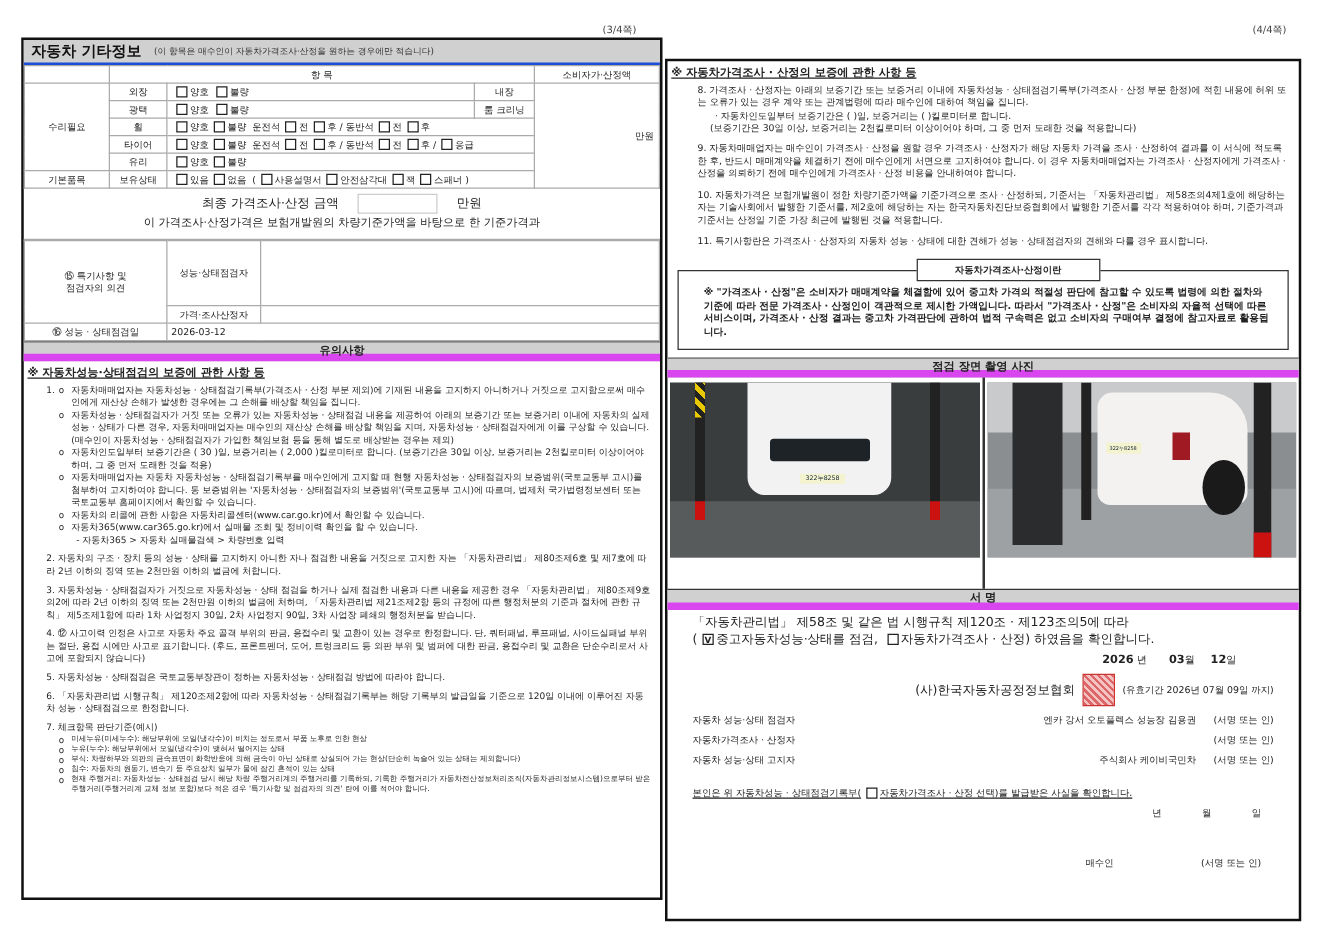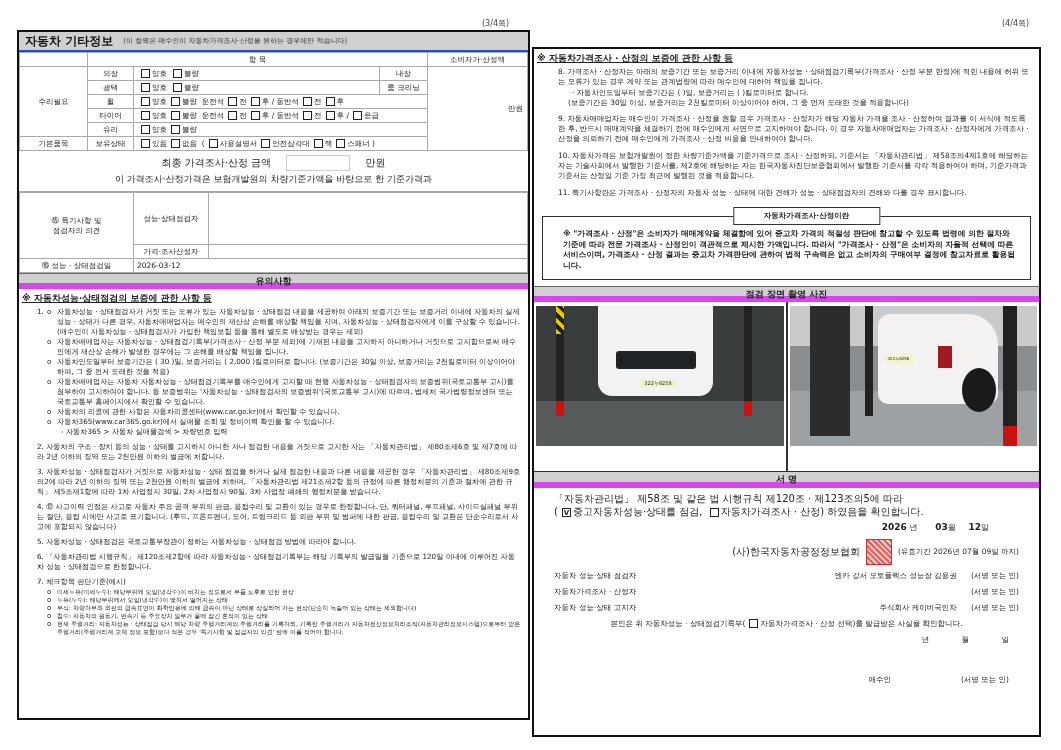--- a/index.html
+++ b/index.html
@@ -37,21 +37,21 @@
   .photo { width: 100%; height: 140px; background: #3a3d3e; position: relative; overflow: hidden; }
   .sign { font-size: 7.5px; padding: 4px 20px 0; }
   .sign-law { font-size: 10px; line-height: 13px; }
   .date-row { text-align: right; font-size: 8px; margin-top: 4px; padding-right: 30px; }
   .date-row b { font-size: 9px; }
   .org-row { text-align: right; font-size: 10px; margin-top: 6px; display: flex; align-items: center; justify-content: flex-end; gap: 6px; padding-right: 0; }
   .seal { width: 26px; height: 26px; background: repeating-linear-gradient(45deg,#d66 0 2px,#f4c4c4 2px 4px); border: 1px solid #c33; display: inline-block; }
   .valid { font-size: 7.5px; }
   .sig-line { display: flex; justify-content: space-between; font-size: 7.5px; margin-top: 6px; }
   .sig-right { display: flex; gap: 14px; }
-  .confirm { font-size: 7.5px; text-align: center; margin-top: 6px; }
+  .confirm { font-size: 7.5px; text-align: left; margin-top: 17px; text-decoration: underline; }
   .ymd { text-align: right; font-size: 7.5px; margin-top: 6px; padding-right: 10px; word-spacing: 30px; }
   .buyer { display: flex; justify-content: flex-end; gap: 70px; font-size: 7.5px; margin-top: 30px; padding-right: 10px; }
 </style>
 </head>
 <body>
 
 <div class="page-num" style="left:482px;top:18px;">(3/4쪽)</div>
 <div class="page-num" style="left:1002px;top:18px;">(4/4쪽)</div>
 
 <div id="left" class="panel">
@@ -133,22 +133,22 @@
           <td class="c">⑯ 성능 · 상태점검일</td>
       <td colspan="2">2026-03-12</td>
         </tr>
   </tbody>
     </table>
   <div class="sec-bar">유의사항</div>
   <div class="notes-title">※ 자동차성능·상태점검의 보증에 관한 사항 등</div>
   <div class="notes">
     <div class="n-item">
       <span class="num">1.</span>
+      <div class="bullet">자동차매매업자는 자동차성능 · 상태점검기록부(가격조사 · 산정 부분 제외)에 기재된 내용을 고지하지 아니하거나 거짓으로 고지함으로써 매수인에게 재산상 손해가 발생한 경우에는 그 손해를 배상할 책임을 집니다.</div>
       <div class="bullet">자동차성능 · 상태점검자가 거짓 또는 오류가 있는 자동차성능 · 상태점검 내용을 제공하여 아래의 보증기간 또는 보증거리 이내에 자동차의 실제 성능 · 상태가 다른 경우, 자동차매매업자는 매수인의 재산상 손해를 배상할 책임을 지며, 자동차성능 · 상태점검자에게 이를 구상할 수 있습니다.(매수인이 자동차성능 · 상태점검자가 가입한 책임보험 등을 통해 별도로 배상받는 경우는 제외)</div>
-      <div class="bullet">자동차매매업자는 자동차성능 · 상태점검기록부(가격조사 · 산정 부분 제외)에 기재된 내용을 고지하지 아니하거나 거짓으로 고지함으로써 매수인에게 재산상 손해가 발생한 경우에는 그 손해를 배상할 책임을 집니다.</div>
       <div class="bullet">자동차인도일부터 보증기간은 ( 30 )일, 보증거리는 ( 2,000 )킬로미터로 합니다. (보증기간은 30일 이상, 보증거리는 2천킬로미터 이상이어야 하며, 그 중 먼저 도래한 것을 적용)</div>
       <div class="bullet">자동차매매업자는 자동차 자동차성능 · 상태점검기록부를 매수인에게 고지할 때 현행 자동차성능 · 상태점검자의 보증범위(국토교통부 고시)를 첨부하여 고지하여야 합니다. 동 보증범위는 '자동차성능 · 상태점검자의 보증범위'(국토교통부 고시)에 따르며, 법제처 국가법령정보센터 또는 국토교통부 홈페이지에서 확인할 수 있습니다.</div>
       <div class="bullet">자동차의 리콜에 관한 사항은 자동차리콜센터(www.car.go.kr)에서 확인할 수 있습니다.</div>
       <div class="bullet">자동차365(www.car365.go.kr)에서 실매물 조회 및 정비이력 확인을 할 수 있습니다.</div>
       <div class="sub">- 자동차365 &gt; 자동차 실매물검색 &gt; 차량번호 입력</div>
     </div>
     <div class="n-item" style="padding-left:0">2. 자동차의 구조 · 장치 등의 성능 · 상태를 고지하지 아니한 자나 점검한 내용을 거짓으로 고지한 자는 「자동차관리법」 제80조제6호 및 제7호에 따라 2년 이하의 징역 또는 2천만원 이하의 벌금에 처합니다.</div>
     <div class="n-item" style="padding-left:0">3. 자동차성능 · 상태점검자가 거짓으로 자동차성능 · 상태 점검을 하거나 실제 점검한 내용과 다른 내용을 제공한 경우 「자동차관리법」 제80조제9호의2에 따라 2년 이하의 징역 또는 2천만원 이하의 벌금에 처하며, 「자동차관리법 제21조제2항 등의 규정에 따른 행정처분의 기준과 절차에 관한 규칙」 제5조제1항에 따라 1차 사업정지 30일, 2차 사업정지 90일, 3차 사업장 폐쇄의 행정처분을 받습니다.</div>
     <div class="n-item" style="padding-left:0">4. ⑫ 사고이력 인정은 사고로 자동차 주요 골격 부위의 판금, 용접수리 및 교환이 있는 경우로 한정합니다. 단, 쿼터패널, 루프패널, 사이드실패널 부위는 절단, 용접 시에만 사고로 표기합니다. (후드, 프론트펜더, 도어, 트렁크리드 등 외판 부위 및 범퍼에 대한 판금, 용접수리 및 교환은 단순수리로서 사고에 포함되지 않습니다)</div>
     <div class="n-item" style="padding-left:0">5. 자동차성능 · 상태점검은 국토교통부장관이 정하는 자동차성능 · 상태점검 방법에 따라야 합니다.</div>

